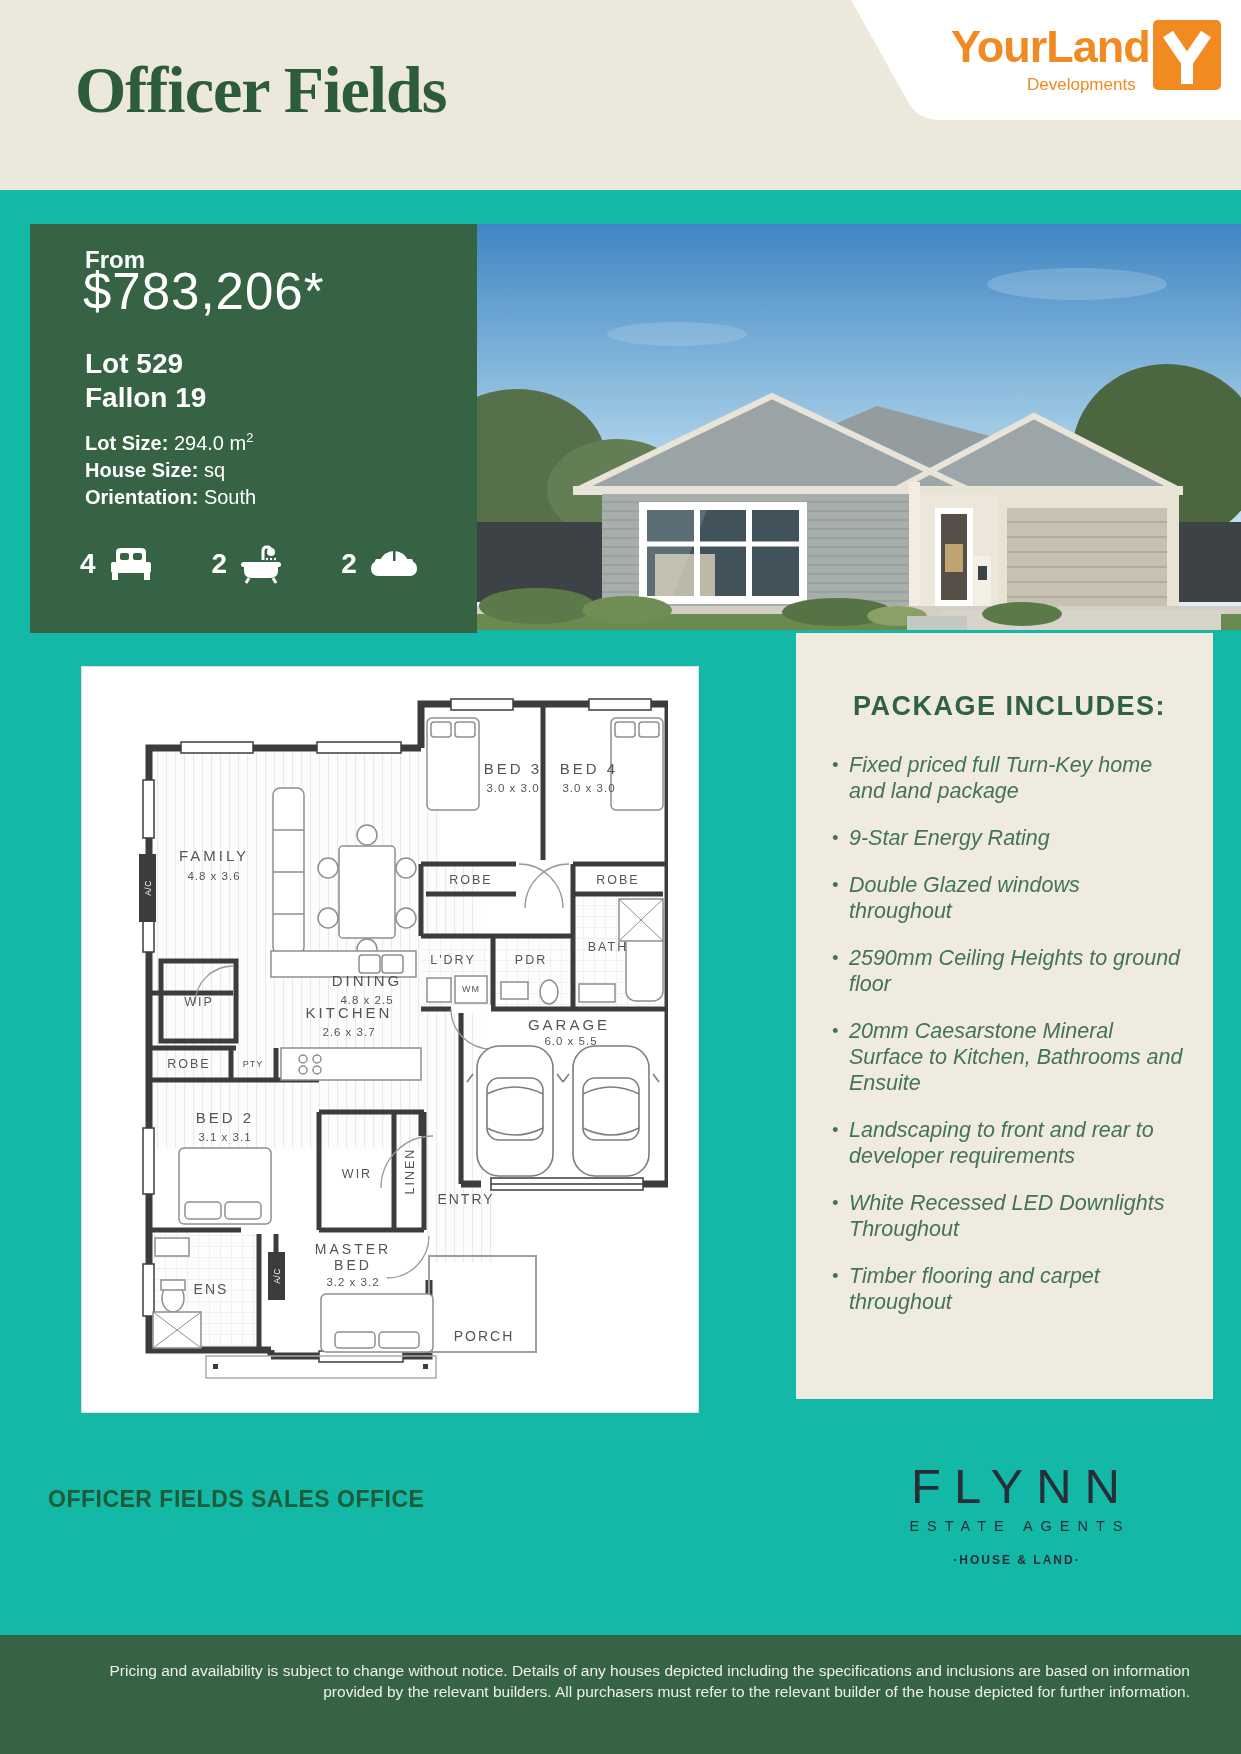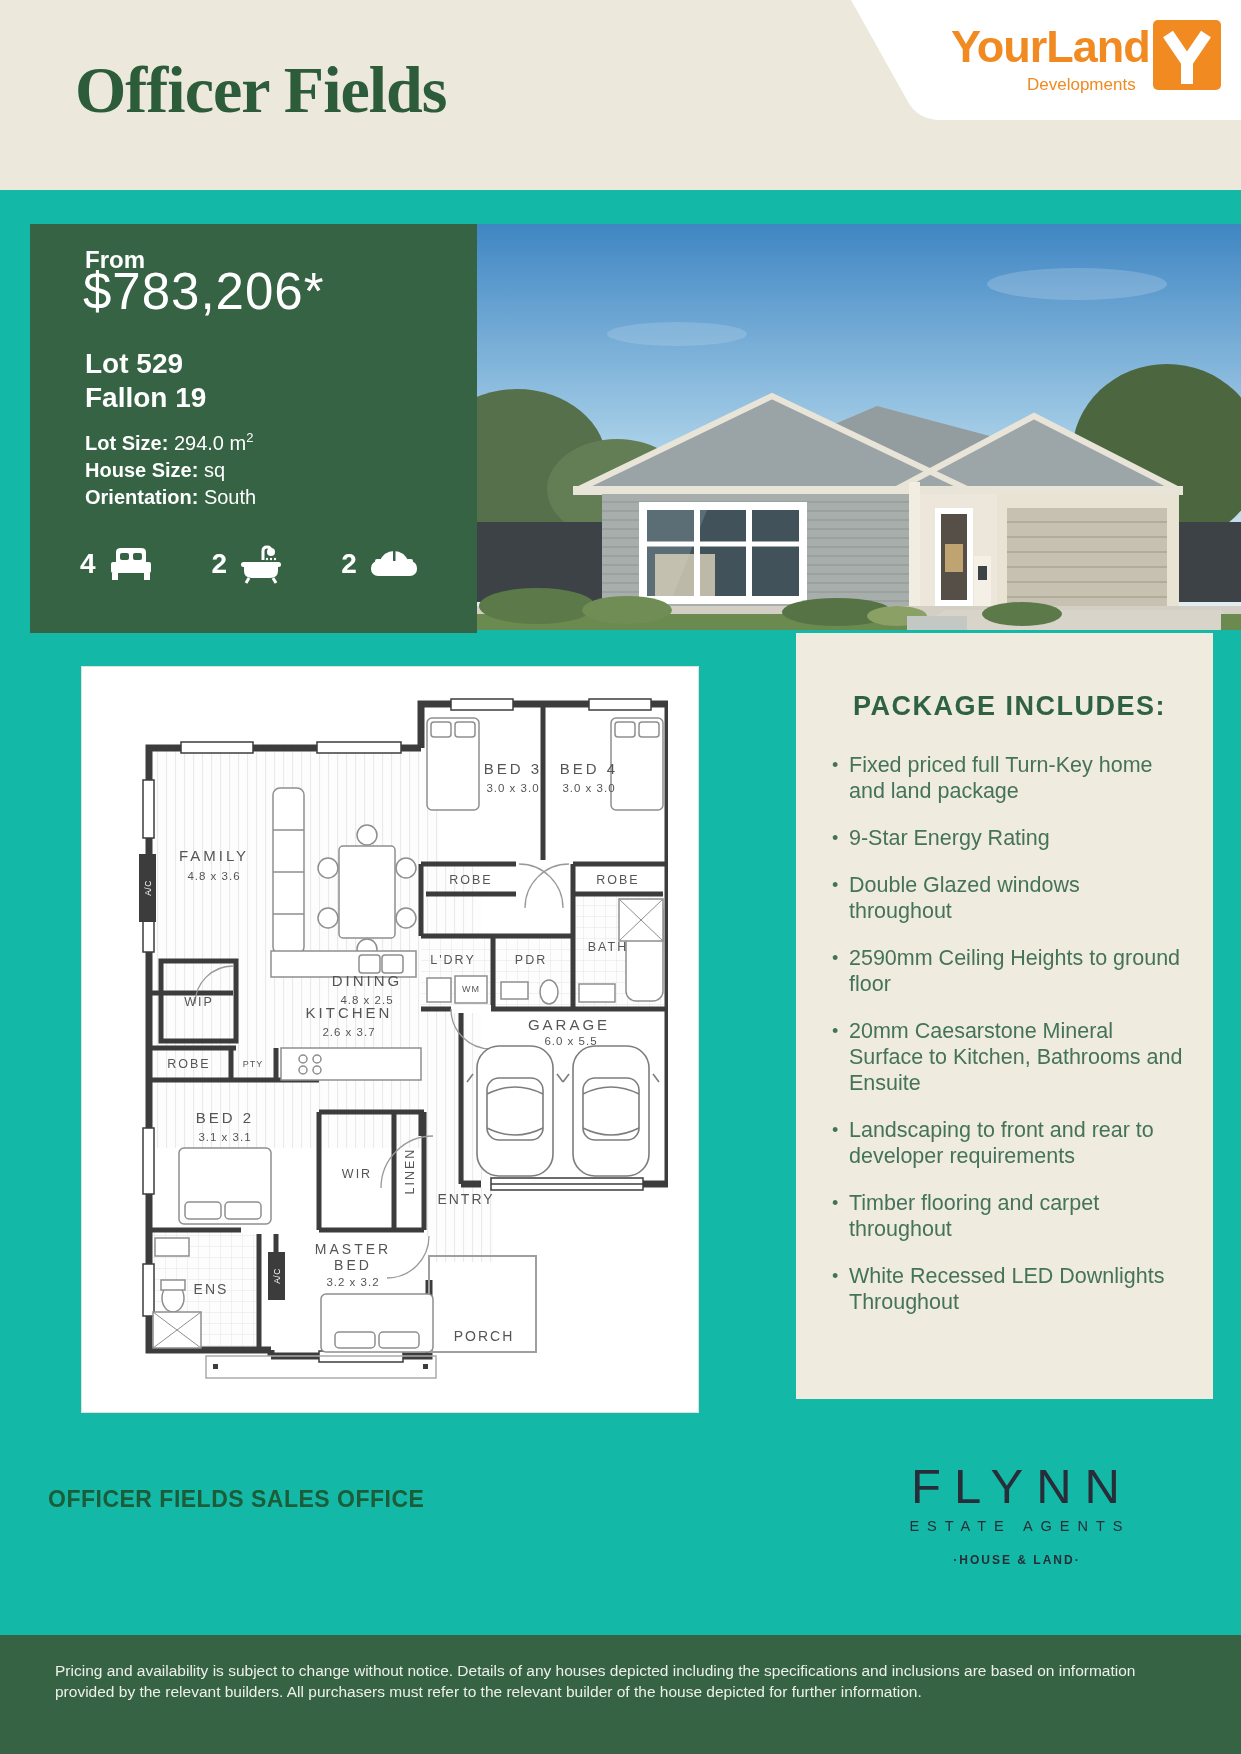--- a/index.html
+++ b/index.html
@@ -31,31 +31,31 @@
   .plan-svg text{font-family:"Liberation Sans",sans-serif;fill:#555555;}
   .rname{font-size:15px;letter-spacing:3px;}
   .rdims{font-size:11.5px;letter-spacing:1px;}
   .rsmall{font-size:12.5px;letter-spacing:2px;}
   .rtiny{font-size:9px;letter-spacing:1px;}
   .racl{font-size:8.5px;fill:#ffffff !important;letter-spacing:0.5px;}
   
   .package{position:absolute;left:796px;top:633px;width:417px;height:766px;background:#efebdf;box-sizing:border-box;
            padding:58px 26px 0 36px;}
   .pkg-title{font-size:27px;font-weight:bold;color:#2f6244;letter-spacing:1.5px;text-align:center;}
-  .pkg-list{list-style:none;margin:30px 0 16px 0;padding:0;}
+  .pkg-list{list-style:none;margin:30px 0 16px 0;padding:0;font-style:italic;}
   .pkg-list li{position:relative;padding-left:17px;margin-bottom:21px;font-size:21.5px;line-height:26px;color:#45735a;}
   .pkg-list li::before{content:"•";position:absolute;left:0;top:0;color:#45735a;font-size:18px;}
   
   .sales-office{position:absolute;left:48px;top:1486px;font-size:23px;font-weight:bold;color:#1c5c39;letter-spacing:0.5px;}
   .agent{position:absolute;left:877px;top:1458px;width:280px;text-align:center;color:#272e39;}
   .agent-name{font-size:49px;letter-spacing:13px;font-weight:normal;margin-left:10px;}
   .agent-line1{font-size:14.5px;letter-spacing:8px;margin-top:4px;margin-left:6px;}
   .agent-line2{font-size:12px;font-weight:bold;letter-spacing:2px;margin-top:19px;}
   .footer{position:absolute;left:0;top:1635px;width:1241px;height:119px;background:#366344;}
-  .footer-text{position:absolute;left:55px;top:26px;width:1135px;font-size:15.5px;line-height:20.5px;color:#eef0ea;}
+  .footer-text{position:absolute;left:55px;top:26px;width:1135px;font-size:15.5px;line-height:20.5px;color:#eef0ea;text-align:right;}
 </style>
 </head>
 <body>
 
 <div id="page">
 
   <div class="header">
     <div class="page-title">Officer Fields</div>
     <svg class="logo-panel" width="400" height="128" viewBox="0 0 400 128">
       <path d="M10,0 H400 V120 H100 Q76,120 66,100 L10,0 Z" fill="#ffffff"></path>
@@ -365,22 +365,22 @@
 
   <div class="package">
     <div class="pkg-title">PACKAGE INCLUDES:</div>
     <ul class="pkg-list">
       <li>Fixed priced full Turn-Key home and land package</li>
       <li>9-Star Energy Rating</li>
       <li>Double Glazed windows throughout</li>
       <li>2590mm Ceiling Heights to ground floor</li>
       <li>20mm Caesarstone Mineral Surface to Kitchen, Bathrooms and Ensuite</li>
       <li>Landscaping to front and rear to developer requirements</li>
+      <li>White Recessed LED Downlights Throughout</li>
       <li>Timber flooring and carpet throughout</li>
-      <li>White Recessed LED Downlights Throughout</li>
     </ul>
   </div>
 
   <div class="sales-office">OFFICER FIELDS SALES OFFICE</div>
 
   <div class="agent">
     <div class="agent-name">FLYNN</div>
     <div class="agent-line1">ESTATE AGENTS</div>
     <div class="agent-line2">·HOUSE &amp; LAND·</div>
   </div>

